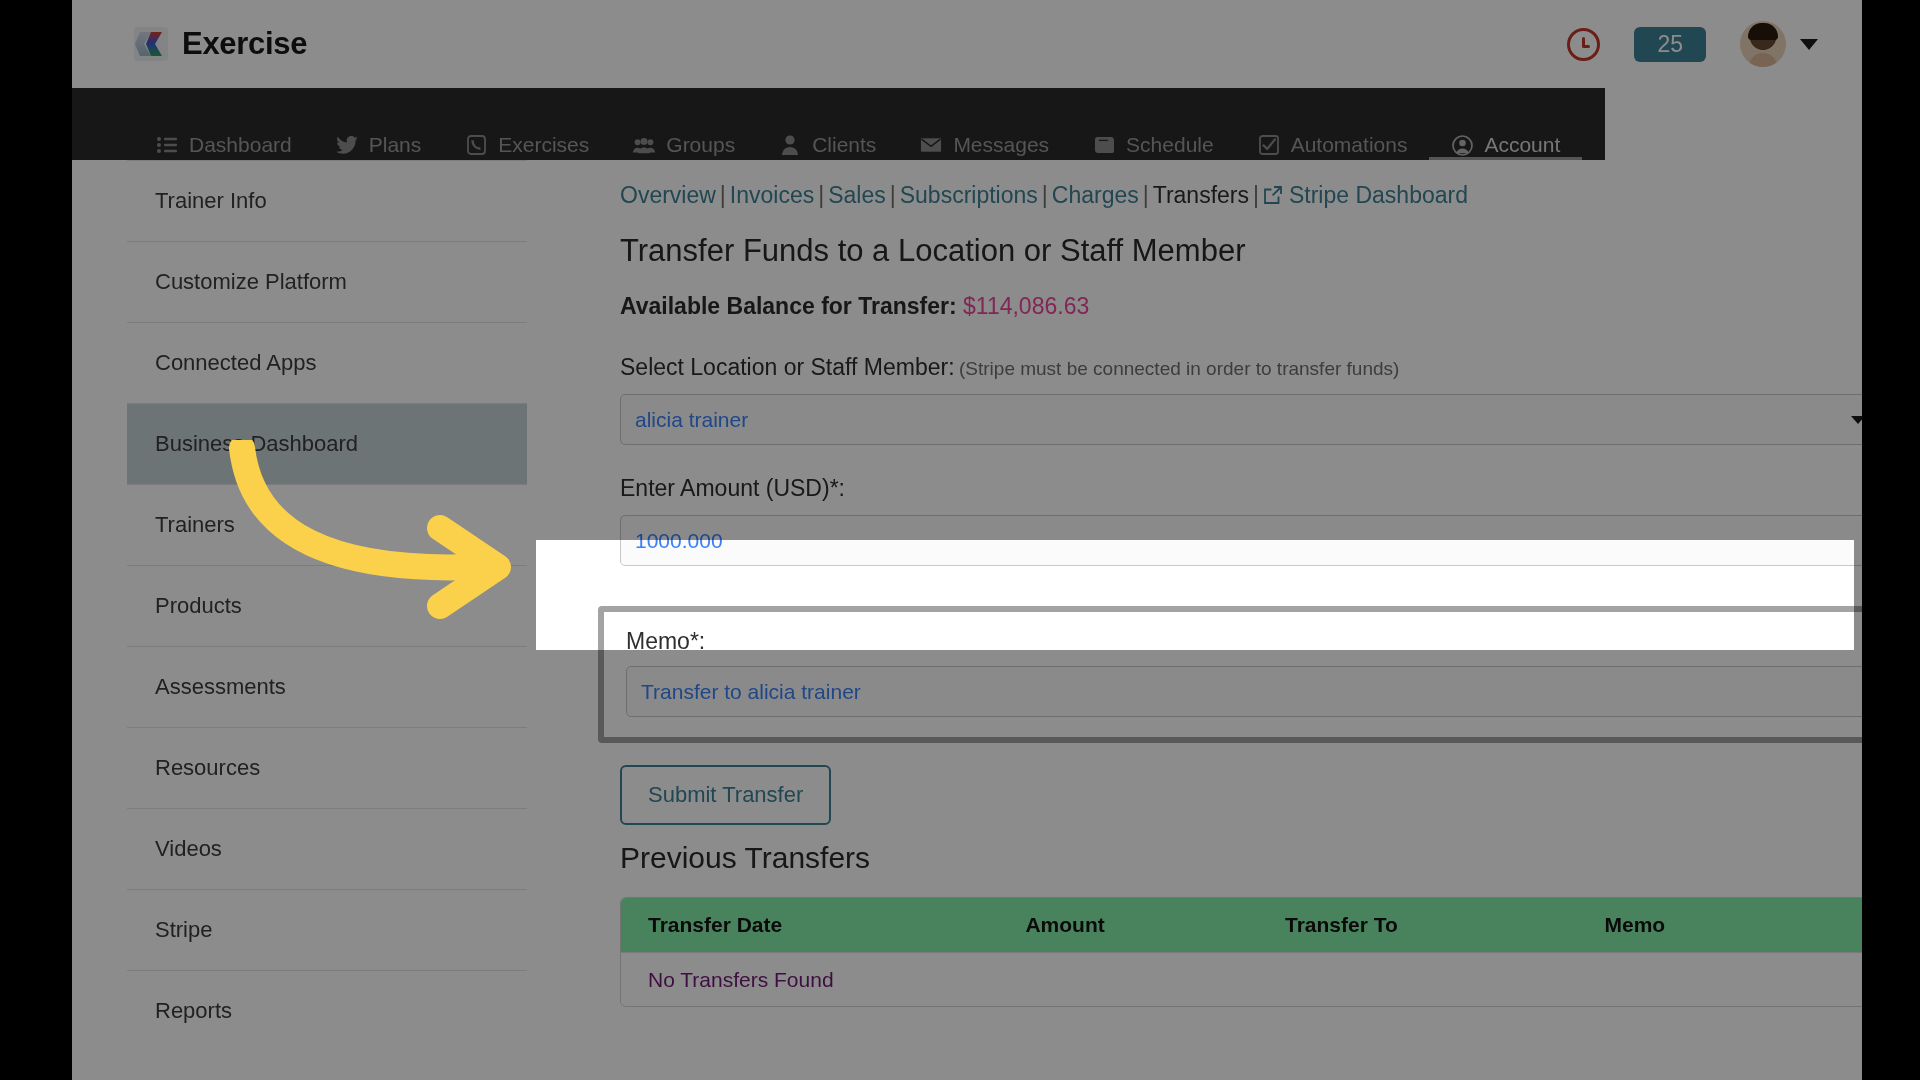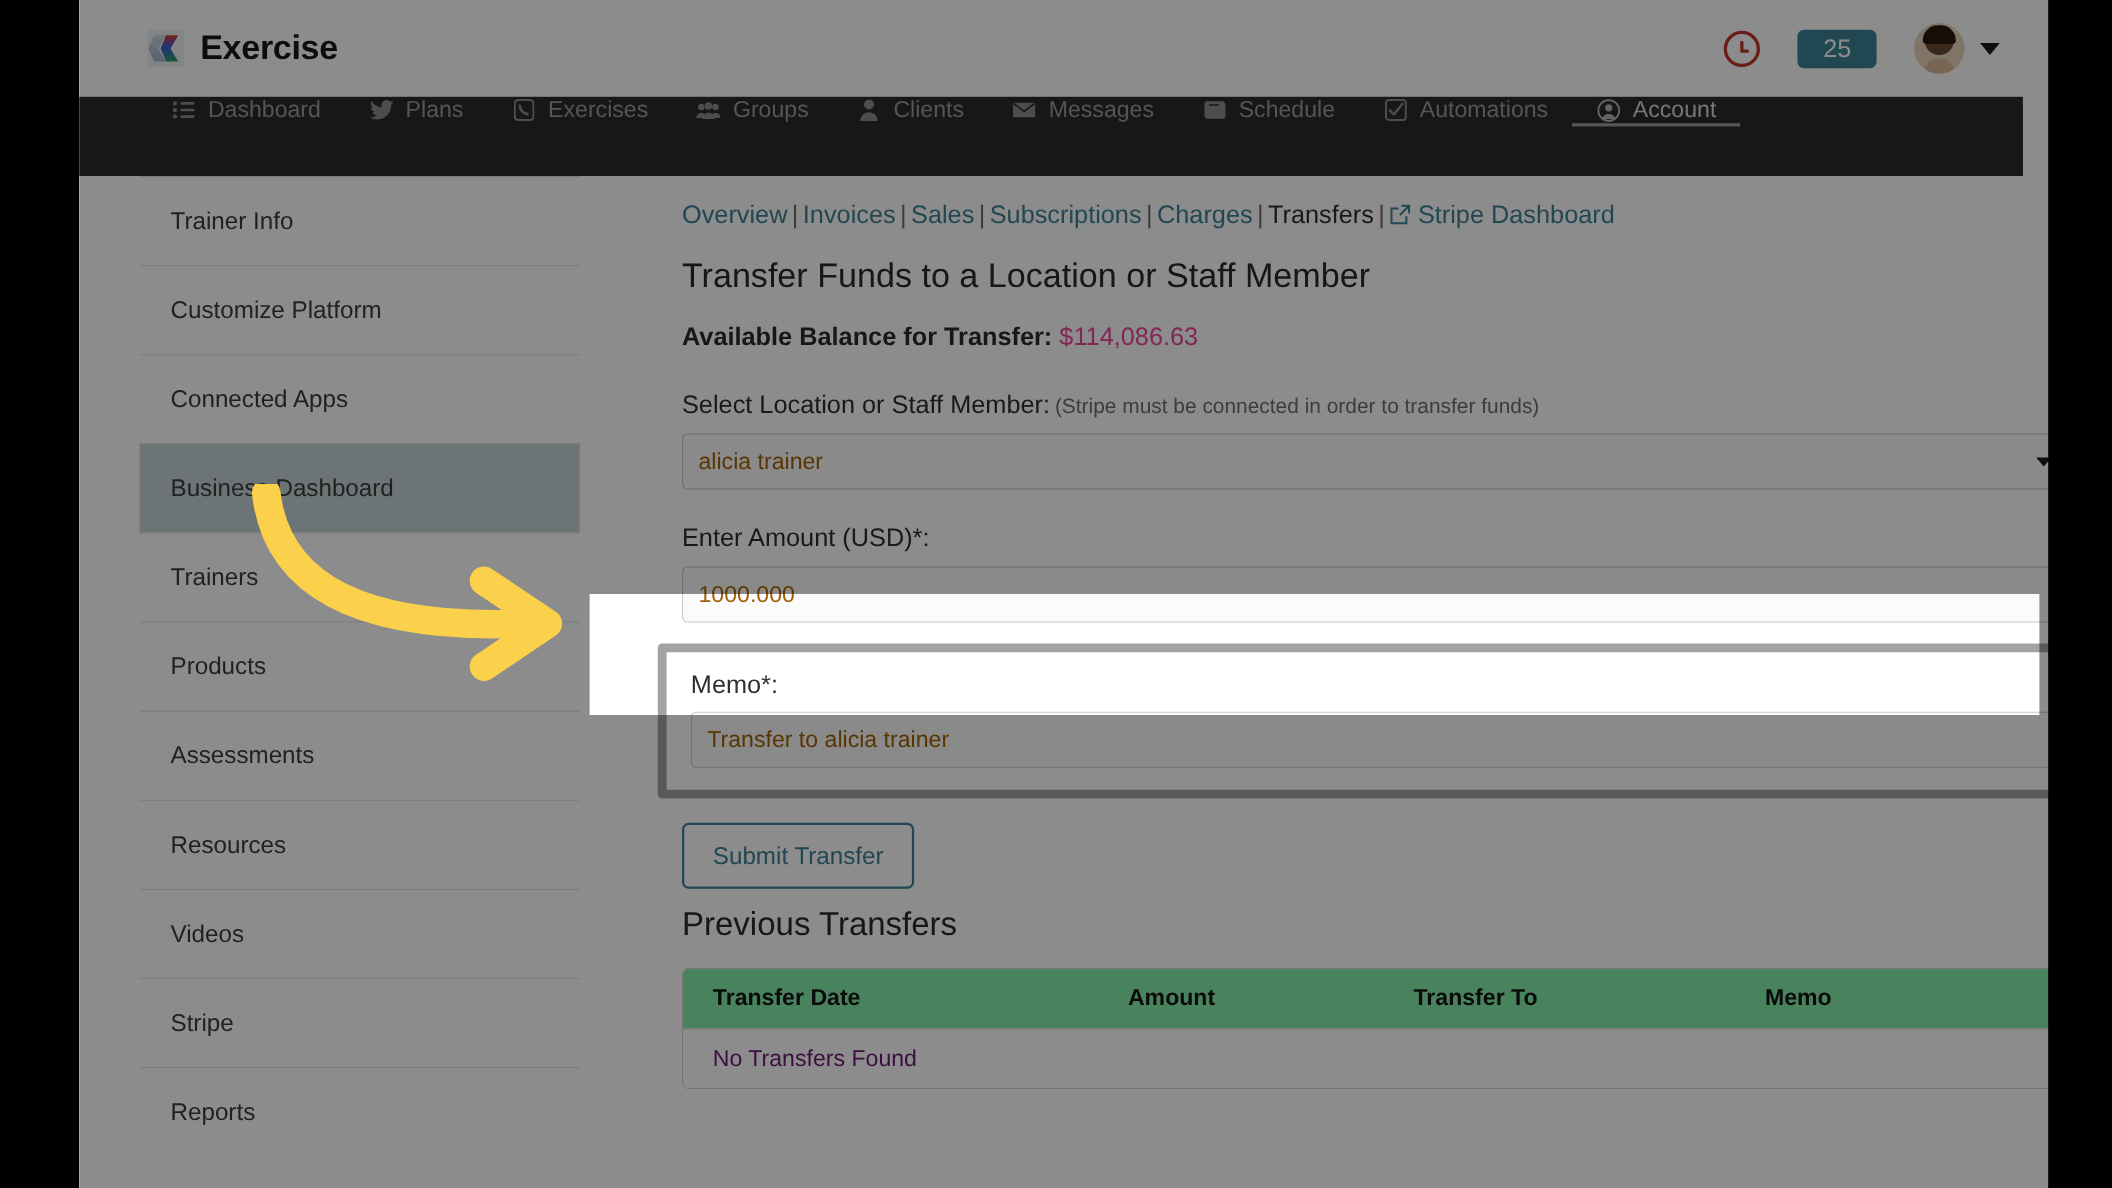--- a/index.html
+++ b/index.html
@@ -75,23 +75,23 @@
   }
   .chev-down {
     width: 0; height: 0;
     border-left: 9px solid transparent; border-right: 9px solid transparent;
     border-top: 11px solid #1c1c1c;
   }
 
   
   #navbar {
     position: absolute; left: 0; top: 88px;
-    width: 1767px; height: 72px;
+    width: 1533px; height: 72px;
     background: #2b2b2b;
-    display: flex; align-items: flex-start; padding-left: 62px;
+    display: flex; align-items: flex-end; padding-left: 62px;
   }
   .nav-item {
     display: flex; align-items: center; gap: 11px;
     padding: 0 22px; color: #9b9b9b; font-size: 21px;
     border-bottom: 3px solid transparent; cursor: pointer;
   }
   .nav-item.active { color: #d8d8d8; border-bottom-color: #9b9b9b; }
   .nav-ico { width: 22px; height: 22px; display: inline-flex; align-items: center; justify-content: center; }
   .nav-ico svg { display:block; }
 
@@ -120,43 +120,43 @@
   #balance-row { font-size: 23px; color: #2b2b2b; margin-top: 24px; }
   #balance-row b { font-weight: 700; }
   #balance-row span.amt { color: #ec4899; }
 
   .field-label { font-size: 23px; color: #2f2f2f; }
   .field-hint { font-size: 19px; color: #6f6f6f; }
 
   .text-input, .select-input {
     width: 1260px; height: 51px;
     border: 1px solid #c8c8c8; border-radius: 5px;
-    background: #fbfbfb; color: #a16207;
+    background: #fbfbfb; color: #3b82f6;
     font-size: 21px; font-family: "Liberation Sans", sans-serif;
     padding: 0 14px; display: flex; align-items: center;
   }
   .select-input { justify-content: space-between; }
   .caret {
     width: 0; height: 0;
     border-left: 7px solid transparent; border-right: 7px solid transparent;
     border-top: 8px solid #1b1b1b;
   }
 
   #grp-select { margin-top: 34px; }
   #grp-select .text-input, #grp-select .select-input { margin-top: 13px; }
   #grp-amount { margin-top: 30px; }
   #grp-amount .text-input { margin-top: 13px; }
 
   
   #memo-highlight {
-    margin-top: 19px;
+    margin-top: 40px;
     margin-left: -22px;
     width: 1304px;
     background: #ffffff;
-    border: 8px solid #a3a3a3;
+    border: 6px solid #a3a3a3;
     border-radius: 4px;
     padding: 16px 22px 20px 22px;
   }
   #memo-highlight .text-input { margin-top: 11px; }
 
   #submit-btn {
     margin-top: 22px;
     display: inline-flex; align-items: center; justify-content: center;
     height: 60px; padding: 0 26px;
     border: 2px solid #3d8196; border-radius: 6px;

